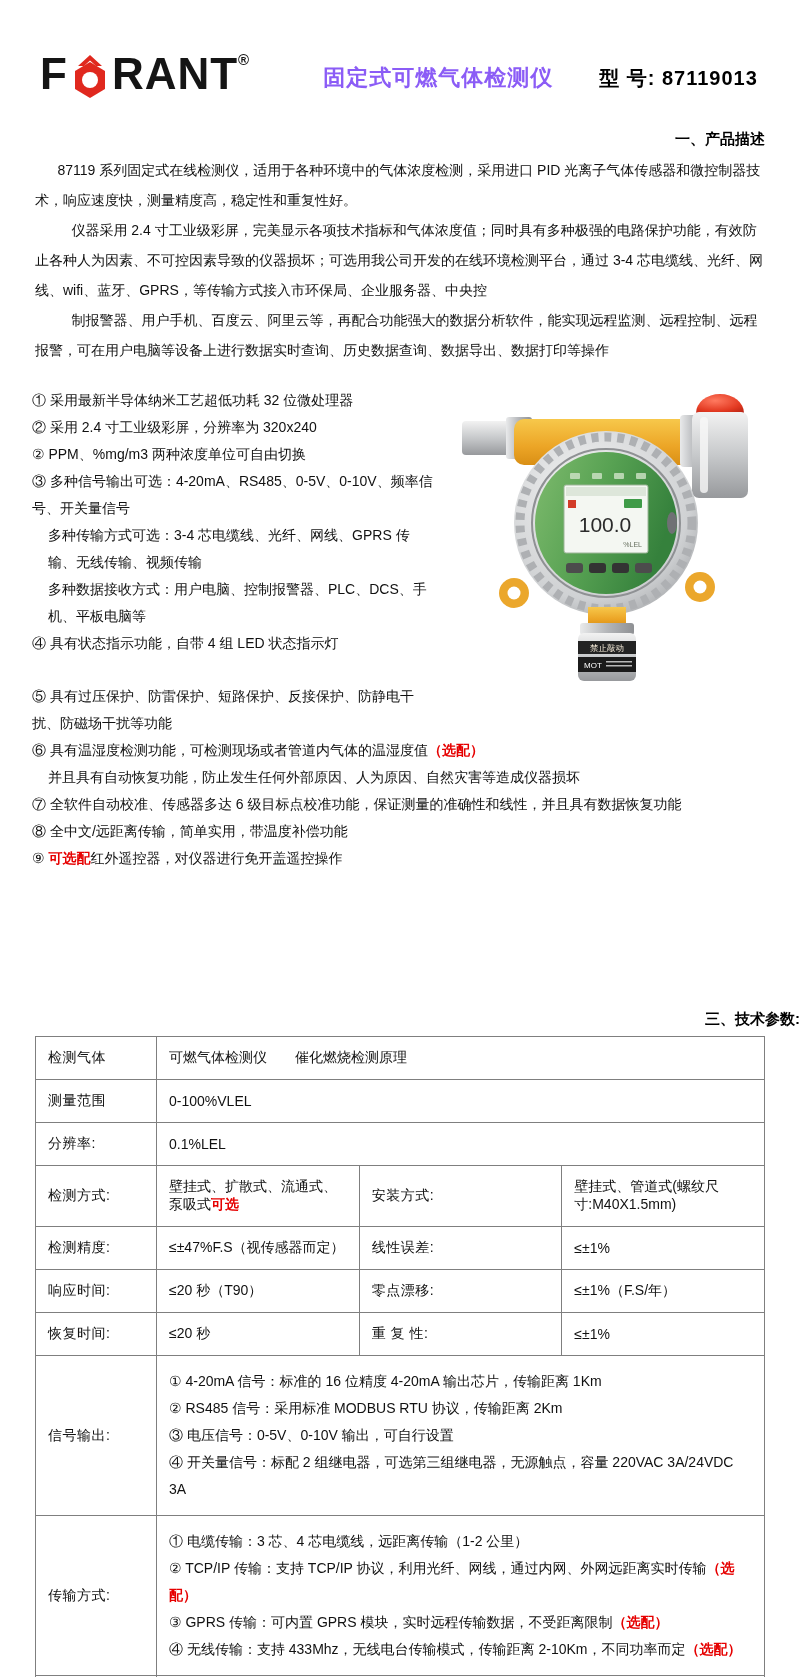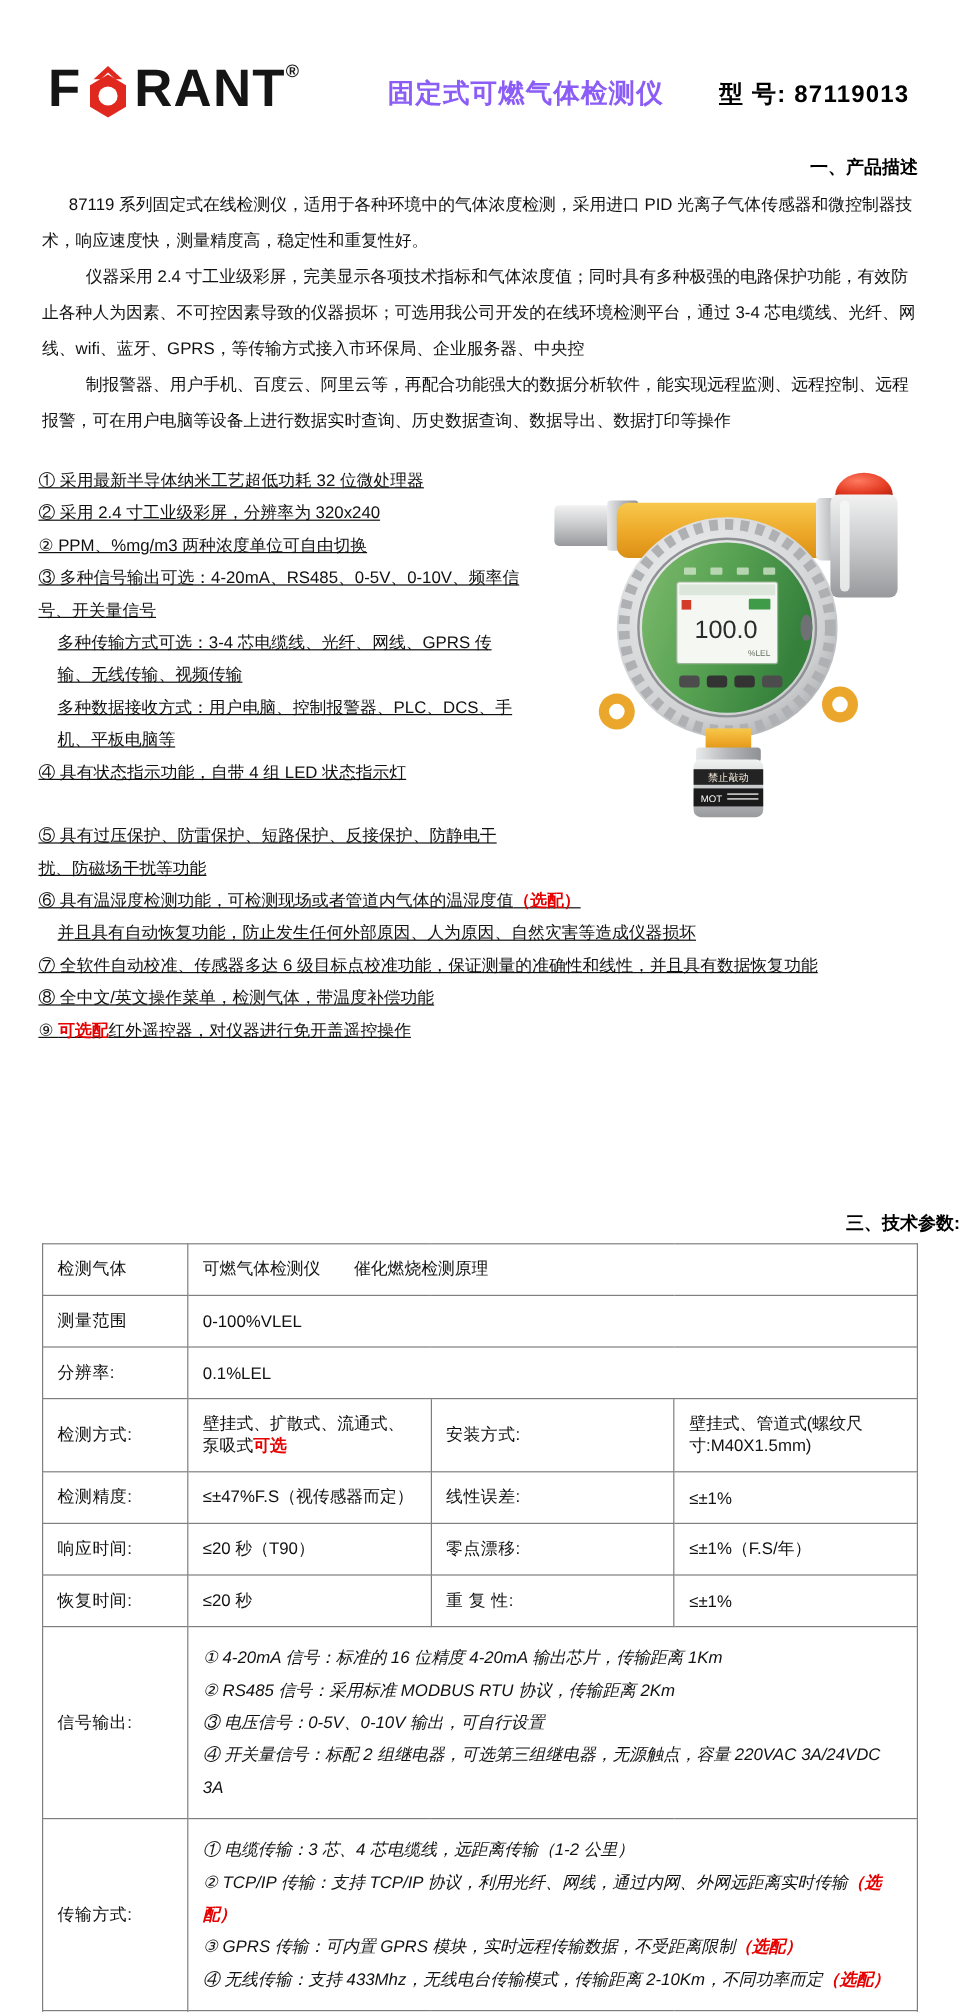--- a/index.html
+++ b/index.html
@@ -20,34 +20,34 @@
 
   
   .desc{margin:26px 35px 0 35px;}
   .desc p{margin:0;font-size:14px;line-height:30px;color:#111;}
   .desc p.i2{text-indent:1.6em;}
   .desc p.i4{text-indent:2.6em;}
 
   
   .feat{margin:22px 30px 0 32px;position:relative;}
   .devfloat{float:right;width:322px;height:302px;margin:-6px 0 6px 14px;}
-  .feat-list{font-size:14px;line-height:27px;color:#111;text-decoration:underline;}
+  .feat-list{font-size:14px;line-height:27px;color:#111;}
   .feat-line{margin:0;}
   .feat-line.ind{padding-left:16px;}
   .feat-line.gap{margin-top:26px;}
 
   
   .specs{clear:both;margin-top:138px;}
   .specs .sec-h{margin-left:32px;margin-bottom:7px;}
   table.t{border-collapse:collapse;width:730px;margin-left:35px;font-size:14px;color:#111;table-layout:fixed;}
   table.t td{border:1px solid #7f7f7f;padding:12px 12px;vertical-align:middle;word-break:break-word;}
   td.lbl{width:96px;letter-spacing:0.5px;}
   td.v1{width:300px;}
   td.lbl2{width:88px;letter-spacing:0.5px;}
-  .mline{line-height:27px;font-style:italic;}
+  .mline{line-height:27px;}
 </style>
 </head>
 <body>
 
 <div class="page">
 
   <div class="hdr">
     <div class="logo">
       <span class="lt">F</span>
       <svg width="42" height="50" viewBox="0 0 42 50">
@@ -163,21 +163,21 @@
       <p class="feat-line"><span>② 采用 2.4 寸工业级彩屏，分辨率为 320x240</span></p>
       <p class="feat-line"><span>② PPM、%mg/m3 两种浓度单位可自由切换</span></p>
       <p class="feat-line"><span>③ 多种信号输出可选：4-20mA、RS485、0-5V、0-10V、频率信号、开关量信号</span></p>
       <p class="feat-line ind"><span>多种传输方式可选：3-4 芯电缆线、光纤、网线、GPRS 传输、无线传输、视频传输</span></p>
       <p class="feat-line ind"><span>多种数据接收方式：用户电脑、控制报警器、PLC、DCS、手机、平板电脑等</span></p>
       <p class="feat-line"><span>④ 具有状态指示功能，自带 4 组 LED 状态指示灯</span></p>
       <p class="feat-line gap"><span>⑤ 具有过压保护、防雷保护、短路保护、反接保护、防静电干扰、防磁场干扰等功能</span></p>
       <p class="feat-line"><span>⑥ 具有温湿度检测功能，可检测现场或者管道内气体的温湿度值</span><span style="color: rgb(230, 0, 0); font-weight: 700;">（选配）</span></p>
       <p class="feat-line ind"><span>并且具有自动恢复功能，防止发生任何外部原因、人为原因、自然灾害等造成仪器损坏</span></p>
       <p class="feat-line"><span>⑦ 全软件自动校准、传感器多达 6 级目标点校准功能，保证测量的准确性和线性，并且具有数据恢复功能</span></p>
-      <p class="feat-line"><span>⑧ 全中文/英文操作菜单，检测气体，带温度补偿功能</span></p>
+      <p class="feat-line"><span>⑧ 全中文/远距离传输，简单实用，带温度补偿功能</span></p>
       <p class="feat-line"><span>⑨ </span><span style="color: rgb(230, 0, 0); font-weight: 700;">可选配</span><span>红外遥控器，对仪器进行免开盖遥控操作</span></p>
     </div>
   </div>
 
   <div class="specs">
     <div class="sec-h">三、技术参数:</div>
     <table class="t">
       <tbody>
           <tr>
             <td class="lbl">检测气体</td>

